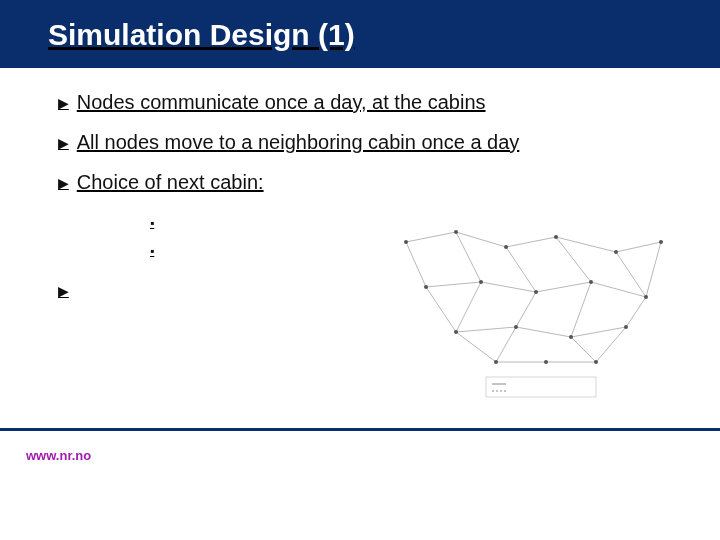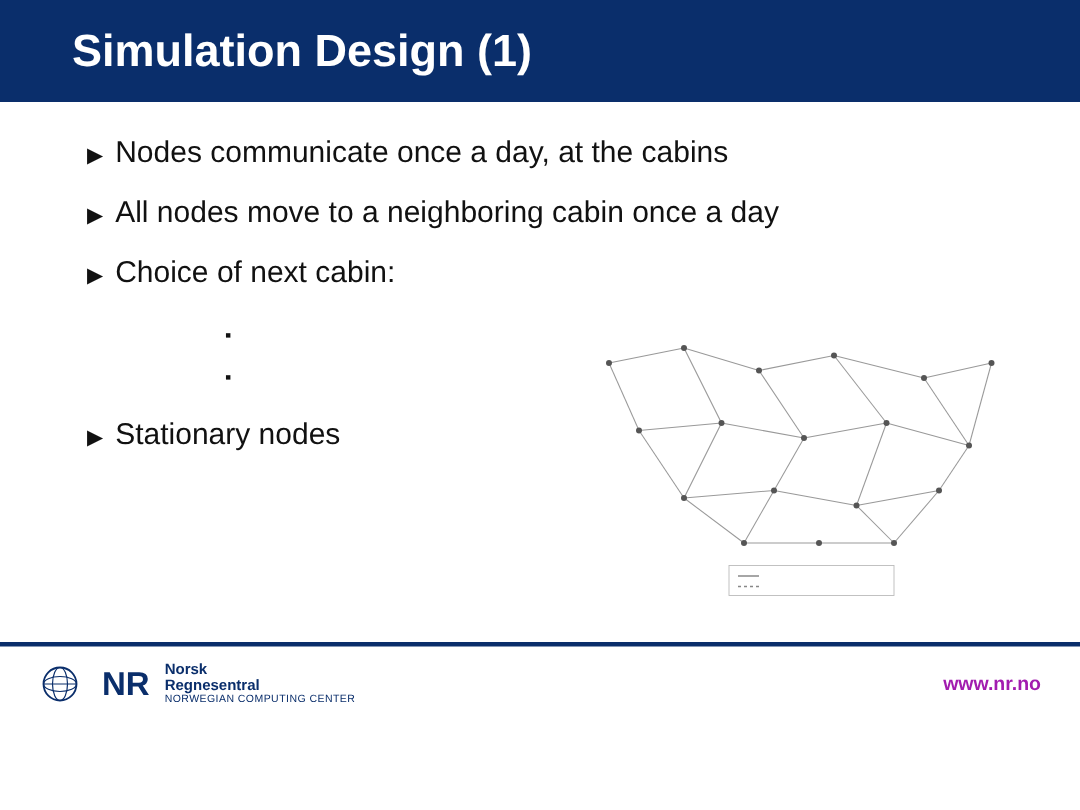--- a/index.html
+++ b/index.html
@@ -1,17 +1,17 @@
 <!DOCTYPE html>
 <html><head>
 <meta charset="utf-8">
 <style>
   * { margin: 0; padding: 0; box-sizing: border-box; }
   html, body { width: 720px; height: 540px; font-family: Arial, Helvetica, sans-serif; background: #fff; overflow: hidden; }
-  .slide { width: 720px; height: 480px; position: relative; }
+  .slide { width: 720px; height: 480px; position: relative; text-decoration: underline; }
   .title-bar {
     background: #0a2e6b;
     color: #fff;
     padding: 18px 0 16px 48px;
     font-size: 30px;
     font-weight: bold;
   }
   .content {
     padding: 22px 40px 0 58px;
   }
@@ -112,21 +112,20 @@
       <div class="subitem">
         <span class="dot">▪</span>
       </div>
       <div class="subitem">
         <span class="dot">▪</span>
       </div>
     </div>
 
     <div class="item">
       <span class="arrow">▶</span>
-      <span>Stationary nodes</span>
     </div>
 
   </div>
 
   <div class="graph">
     <svg viewBox="0 0 300 190">
       <rect x="0" y="0" width="300" height="190" fill="#fff"></rect>
       <g stroke="#999" stroke-width="0.7" fill="none">
         <line x1="20" y1="30" x2="70" y2="20"></line>
         <line x1="70" y1="20" x2="120" y2="35"></line>
@@ -178,32 +177,16 @@
           <circle cx="160" cy="150" r="2"></circle>
           <circle cx="210" cy="150" r="2"></circle>
       </g>
       <rect x="100" y="165" width="110" height="20" fill="none" stroke="#bbb" stroke-width="0.6"></rect>
       <line x1="106" y1="172" x2="120" y2="172" stroke="#888" stroke-width="1"></line>
       <line x1="106" y1="179" x2="120" y2="179" stroke="#888" stroke-width="1" stroke-dasharray="2 2"></line>
     </svg>
   </div>
 
   <div class="footer">
-    <div class="logo">
-      <div class="logo-mark">
-        <svg width="36" height="28" viewBox="0 0 36 28">
-          <circle cx="14" cy="14" r="11" fill="none" stroke="#0a2e6b" stroke-width="1.2"></circle>
-          <ellipse cx="14" cy="14" rx="11" ry="5" fill="none" stroke="#0a2e6b" stroke-width="0.8"></ellipse>
-          <ellipse cx="14" cy="14" rx="5" ry="11" fill="none" stroke="#0a2e6b" stroke-width="0.8"></ellipse>
-          <line x1="3" y1="14" x2="25" y2="14" stroke="#0a2e6b" stroke-width="0.8"></line>
-        </svg>
-        <span style="font-size:22px;font-weight:bold;color:#0a2e6b;">NR</span>
-      </div>
-      <div class="logo-text">
-        <div>Norsk</div>
-        <div>Regnesentral</div>
-        <div style="font-weight:normal;font-size:7px;letter-spacing:0.3px;">NORWEGIAN COMPUTING CENTER</div>
-      </div>
-    </div>
     <div class="url">www.nr.no</div>
   </div>
 
 </div>
 
 </body></html>

